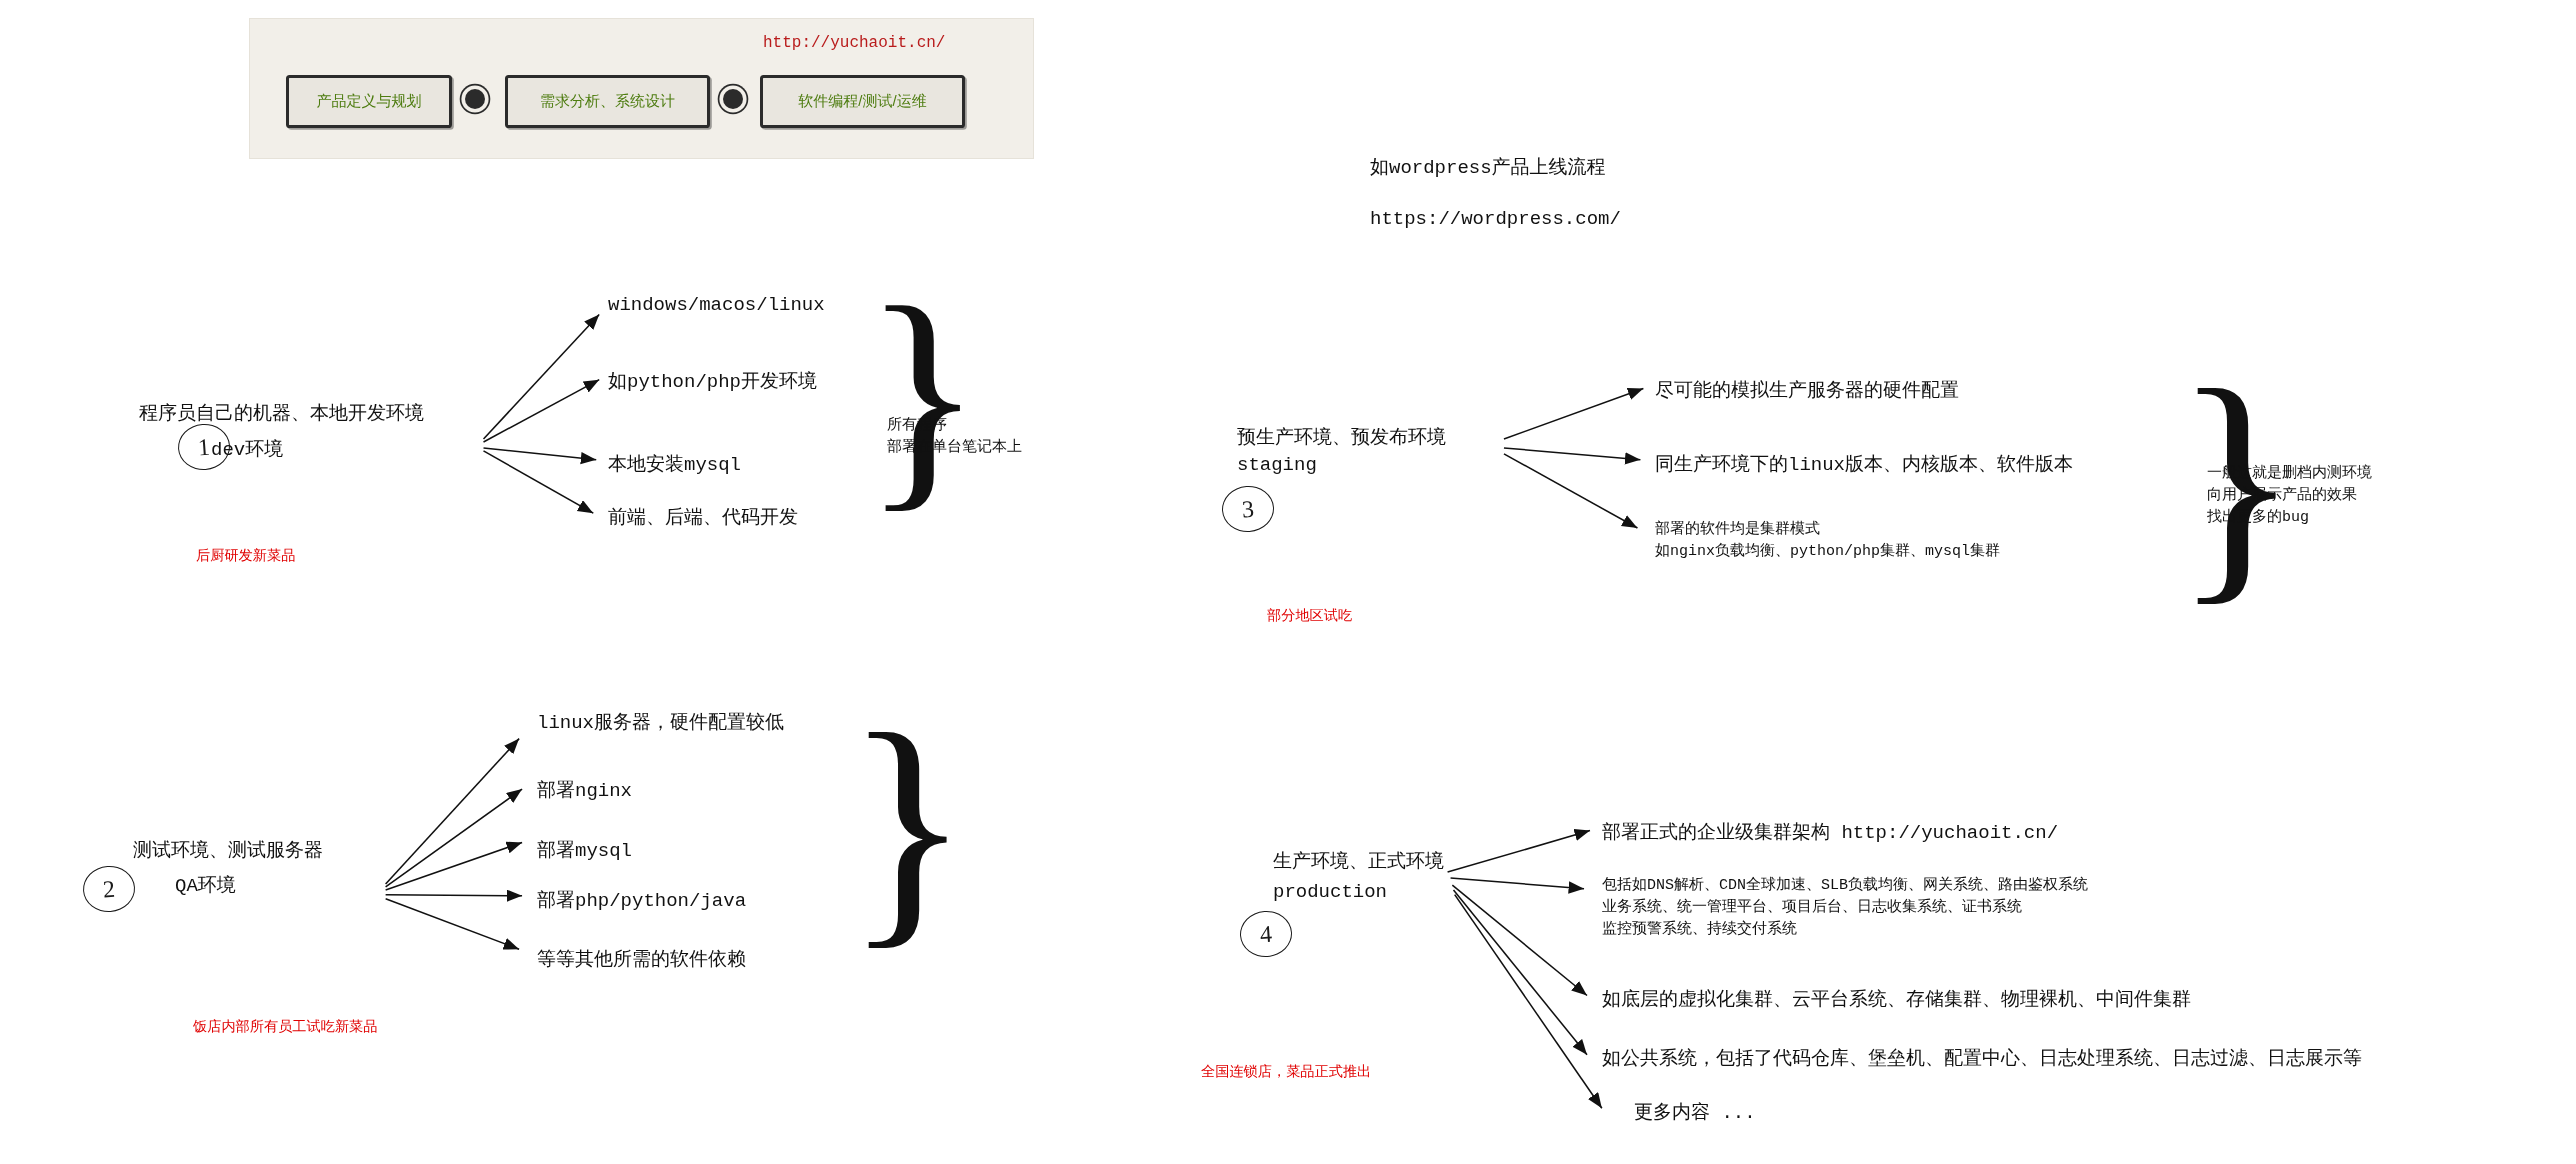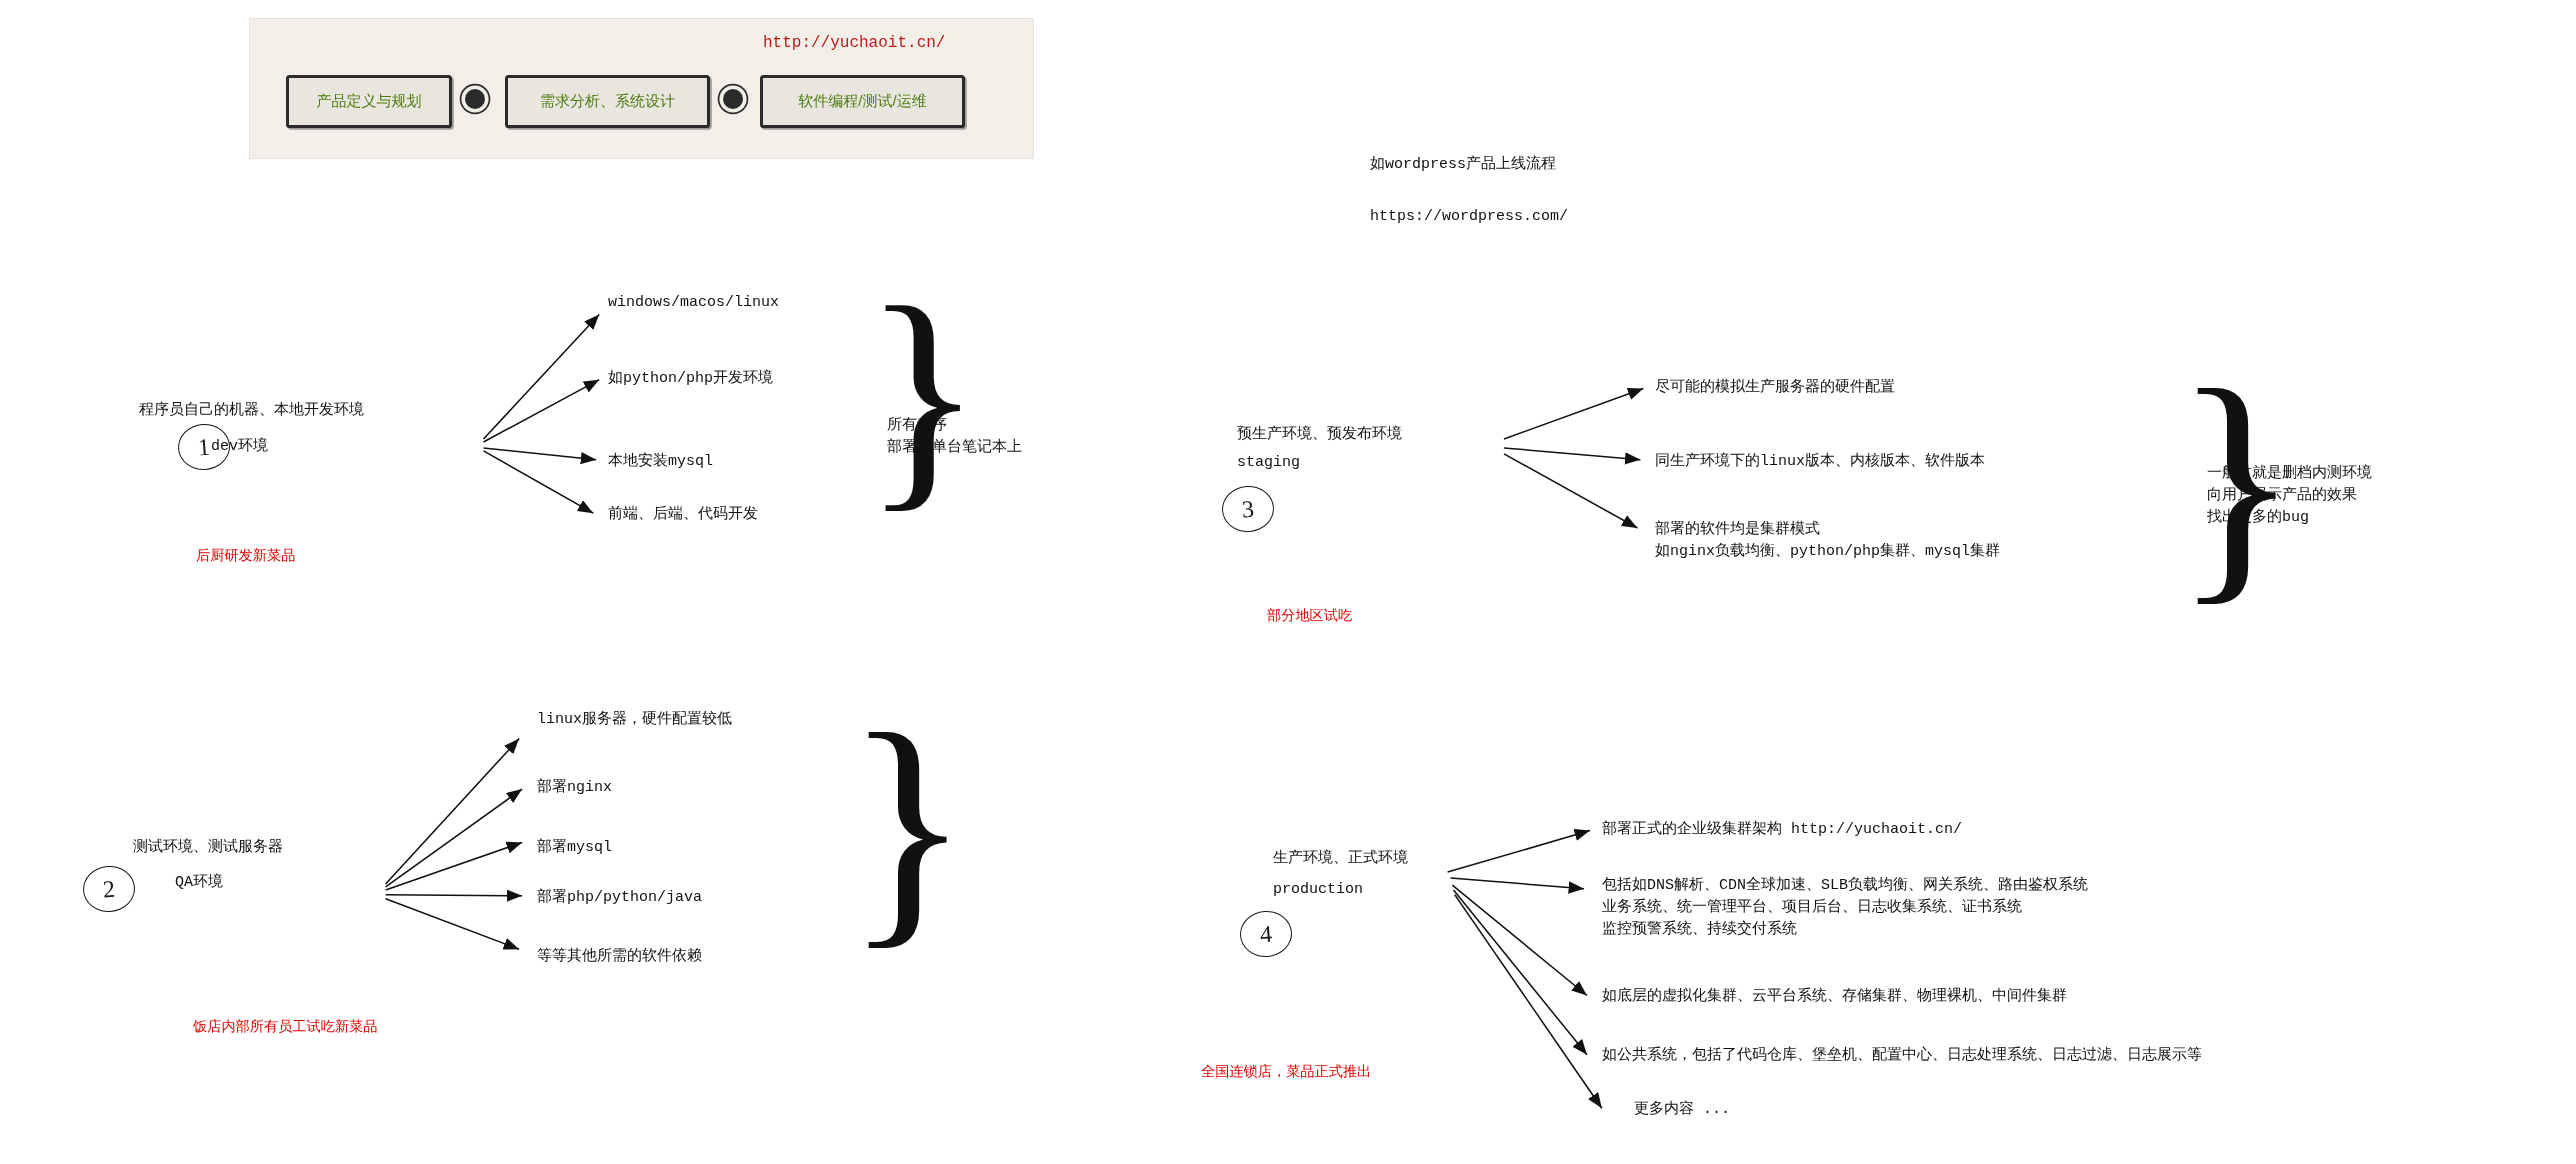--- a/index.html
+++ b/index.html
@@ -54,21 +54,21 @@
   
   .title {
     font-family: "Liberation Sans", sans-serif;
     font-weight: bold;
     font-size: 27px;
     color: #111;
     white-space: nowrap;
   }
   .mono {
     font-family: "Liberation Mono", monospace;
-    font-size: 15px;
+    font-size: 19px;
     color: #111;
     white-space: nowrap;
   }
   .red {
     font-family: "Liberation Sans", sans-serif;
     font-size: 14.2px;
     color: #e00000;
     white-space: nowrap;
   }
   .block {

